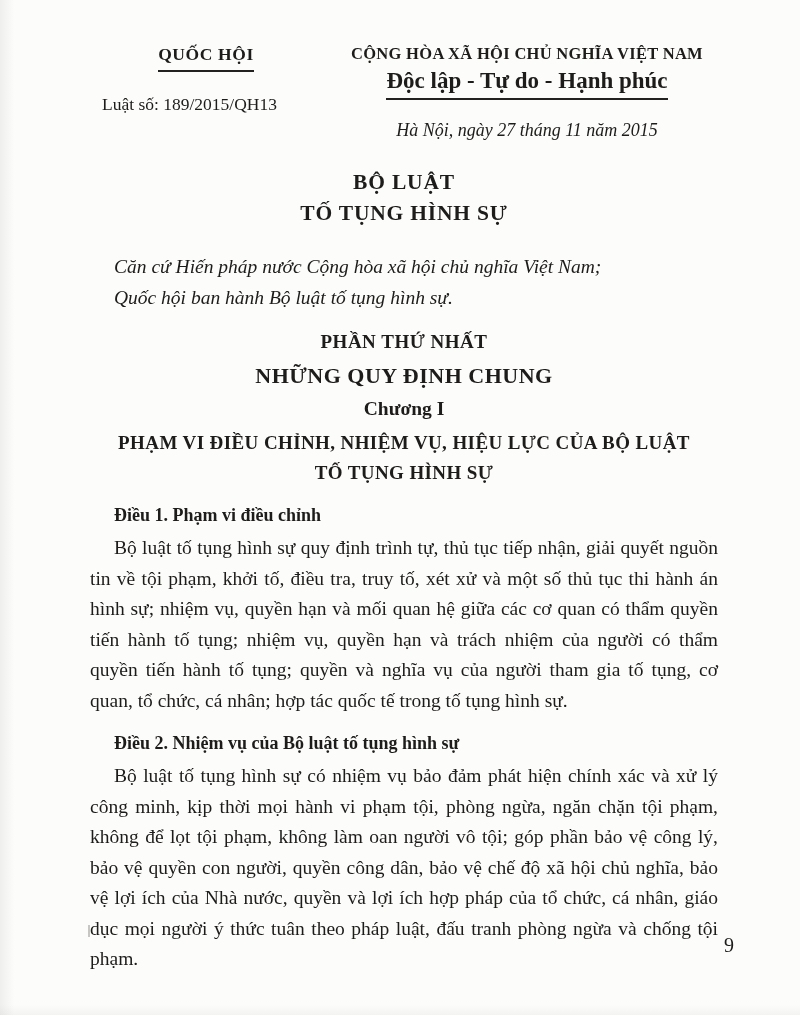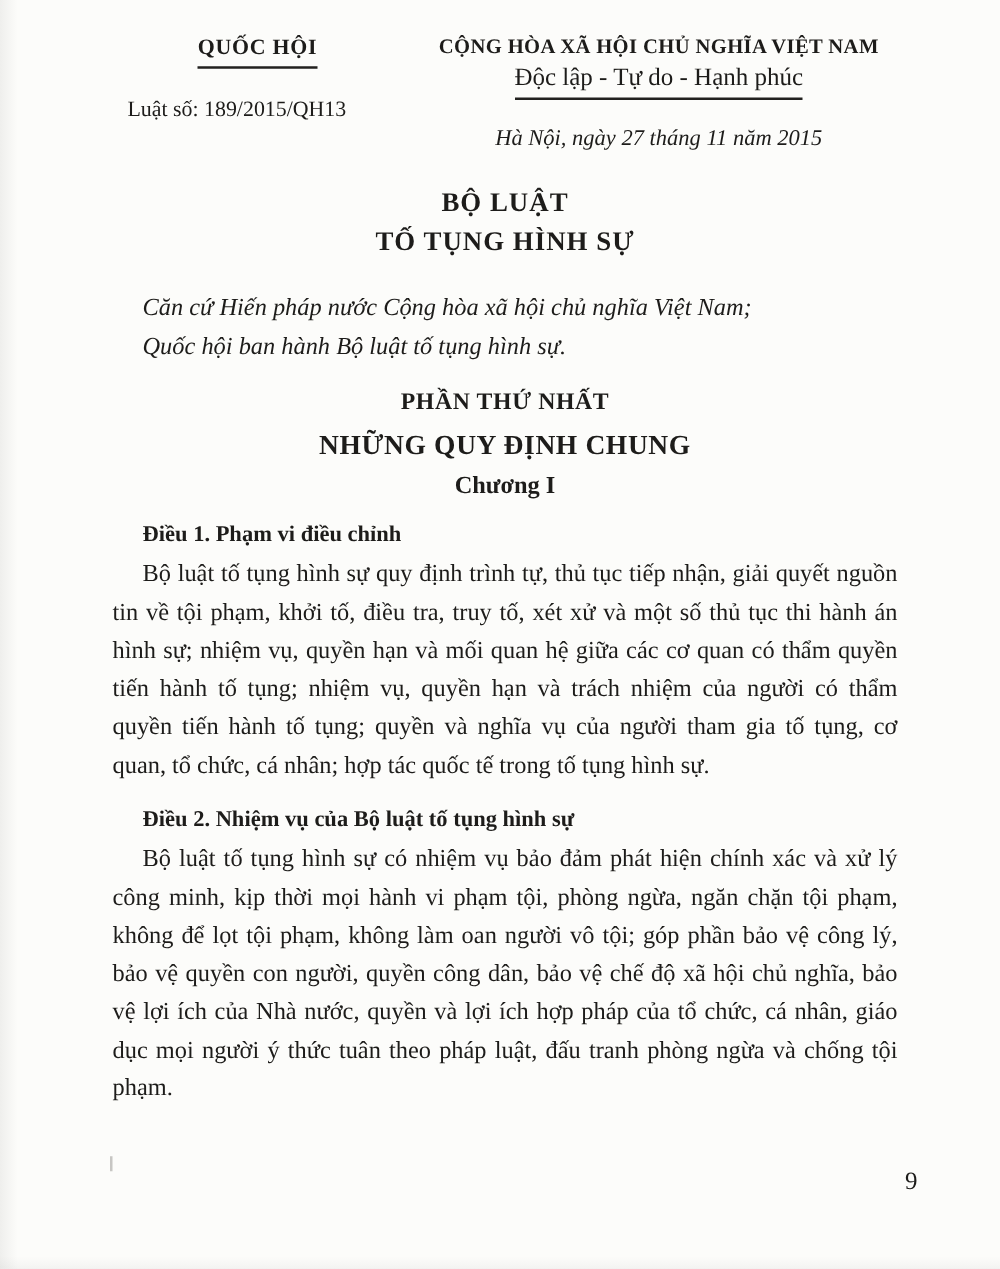--- a/index.html
+++ b/index.html
@@ -15,21 +15,21 @@
     background:
       linear-gradient(90deg, rgba(120,120,118,0.10) 0px, rgba(255,255,255,0) 14px),
       linear-gradient(0deg,  rgba(140,140,138,0.08) 0px, rgba(255,255,255,0) 10px),
       #fcfcfa;
     color: #1d1c1a;
     overflow: hidden;
   }
   .content {
     position: absolute;
     left: 90px;
-    top: 27px;
+    top: 44px;
     width: 628px;
   }
 
   
   .nat-header { display: flex; align-items: flex-start; }
   .hdr-left  { width: 232px; text-align: center; flex: 0 0 auto; }
   .hdr-right { flex: 1 1 auto; text-align: center; padding-left: 14px; }
   .issuer {
     display: inline-block;
     font-weight: bold;
@@ -46,22 +46,22 @@
     white-space: nowrap;
   }
   .republic-1 {
     font-weight: bold;
     font-size: 16.5px;
     letter-spacing: 0.3px;
     white-space: nowrap;
   }
   .republic-2 {
     display: inline-block;
-    font-weight: normal;
-    font-size: 20px;
+    font-weight: bold;
+    font-size: 23px;
     margin-top: 4px;
     padding-bottom: 4px;
     border-bottom: 2.5px solid #22211f;
     text-align: center;
   }
   .dateline {
     font-style: italic;
     font-size: 18px;
     margin-top: 20px;
     white-space: nowrap;
@@ -160,20 +160,21 @@
     </div>
 
     <div class="preamble">
       <p>Căn cứ Hiến pháp nước Cộng hòa xã hội chủ nghĩa Việt Nam;</p>
       <p>Quốc hội ban hành Bộ luật tố tụng hình sự.</p>
     </div>
 
     <div class="part-label">PHẦN THỨ NHẤT</div>
     <div class="part-title">NHỮNG QUY ĐỊNH CHUNG</div>
     <div class="chapter-label">Chương I</div>
+    <div class="chapter-title">PHẠM VI ĐIỀU CHỈNH, NHIỆM VỤ, HIỆU LỰC CỦA BỘ LUẬT TỐ TỤNG HÌNH SỰ</div>
 
     <div class="article">
       <div class="article-heading">Điều 1. Phạm vi điều chỉnh</div>
       <div class="article-body">Bộ luật tố tụng hình sự quy định trình tự, thủ tục tiếp nhận, giải quyết nguồn tin về tội phạm, khởi tố, điều tra, truy tố, xét xử và một số thủ tục thi hành án hình sự; nhiệm vụ, quyền hạn và mối quan hệ giữa các cơ quan có thẩm quyền tiến hành tố tụng; nhiệm vụ, quyền hạn và trách nhiệm của người có thẩm quyền tiến hành tố tụng; quyền và nghĩa vụ của người tham gia tố tụng, cơ quan, tổ chức, cá nhân; hợp tác quốc tế trong tố tụng hình sự.</div>
     </div>
 
     <div class="article">
       <div class="article-heading">Điều 2. Nhiệm vụ của Bộ luật tố tụng hình sự</div>
       <div class="article-body">Bộ luật tố tụng hình sự có nhiệm vụ bảo đảm phát hiện chính xác và xử lý công minh, kịp thời mọi hành vi phạm tội, phòng ngừa, ngăn chặn tội phạm, không để lọt tội phạm, không làm oan người vô tội; góp phần bảo vệ công lý, bảo vệ quyền con người, quyền công dân, bảo vệ chế độ xã hội chủ nghĩa, bảo vệ lợi ích của Nhà nước, quyền và lợi ích hợp pháp của tổ chức, cá nhân, giáo dục mọi người ý thức tuân theo pháp luật, đấu tranh phòng ngừa và chống tội phạm.</div>
     </div>

